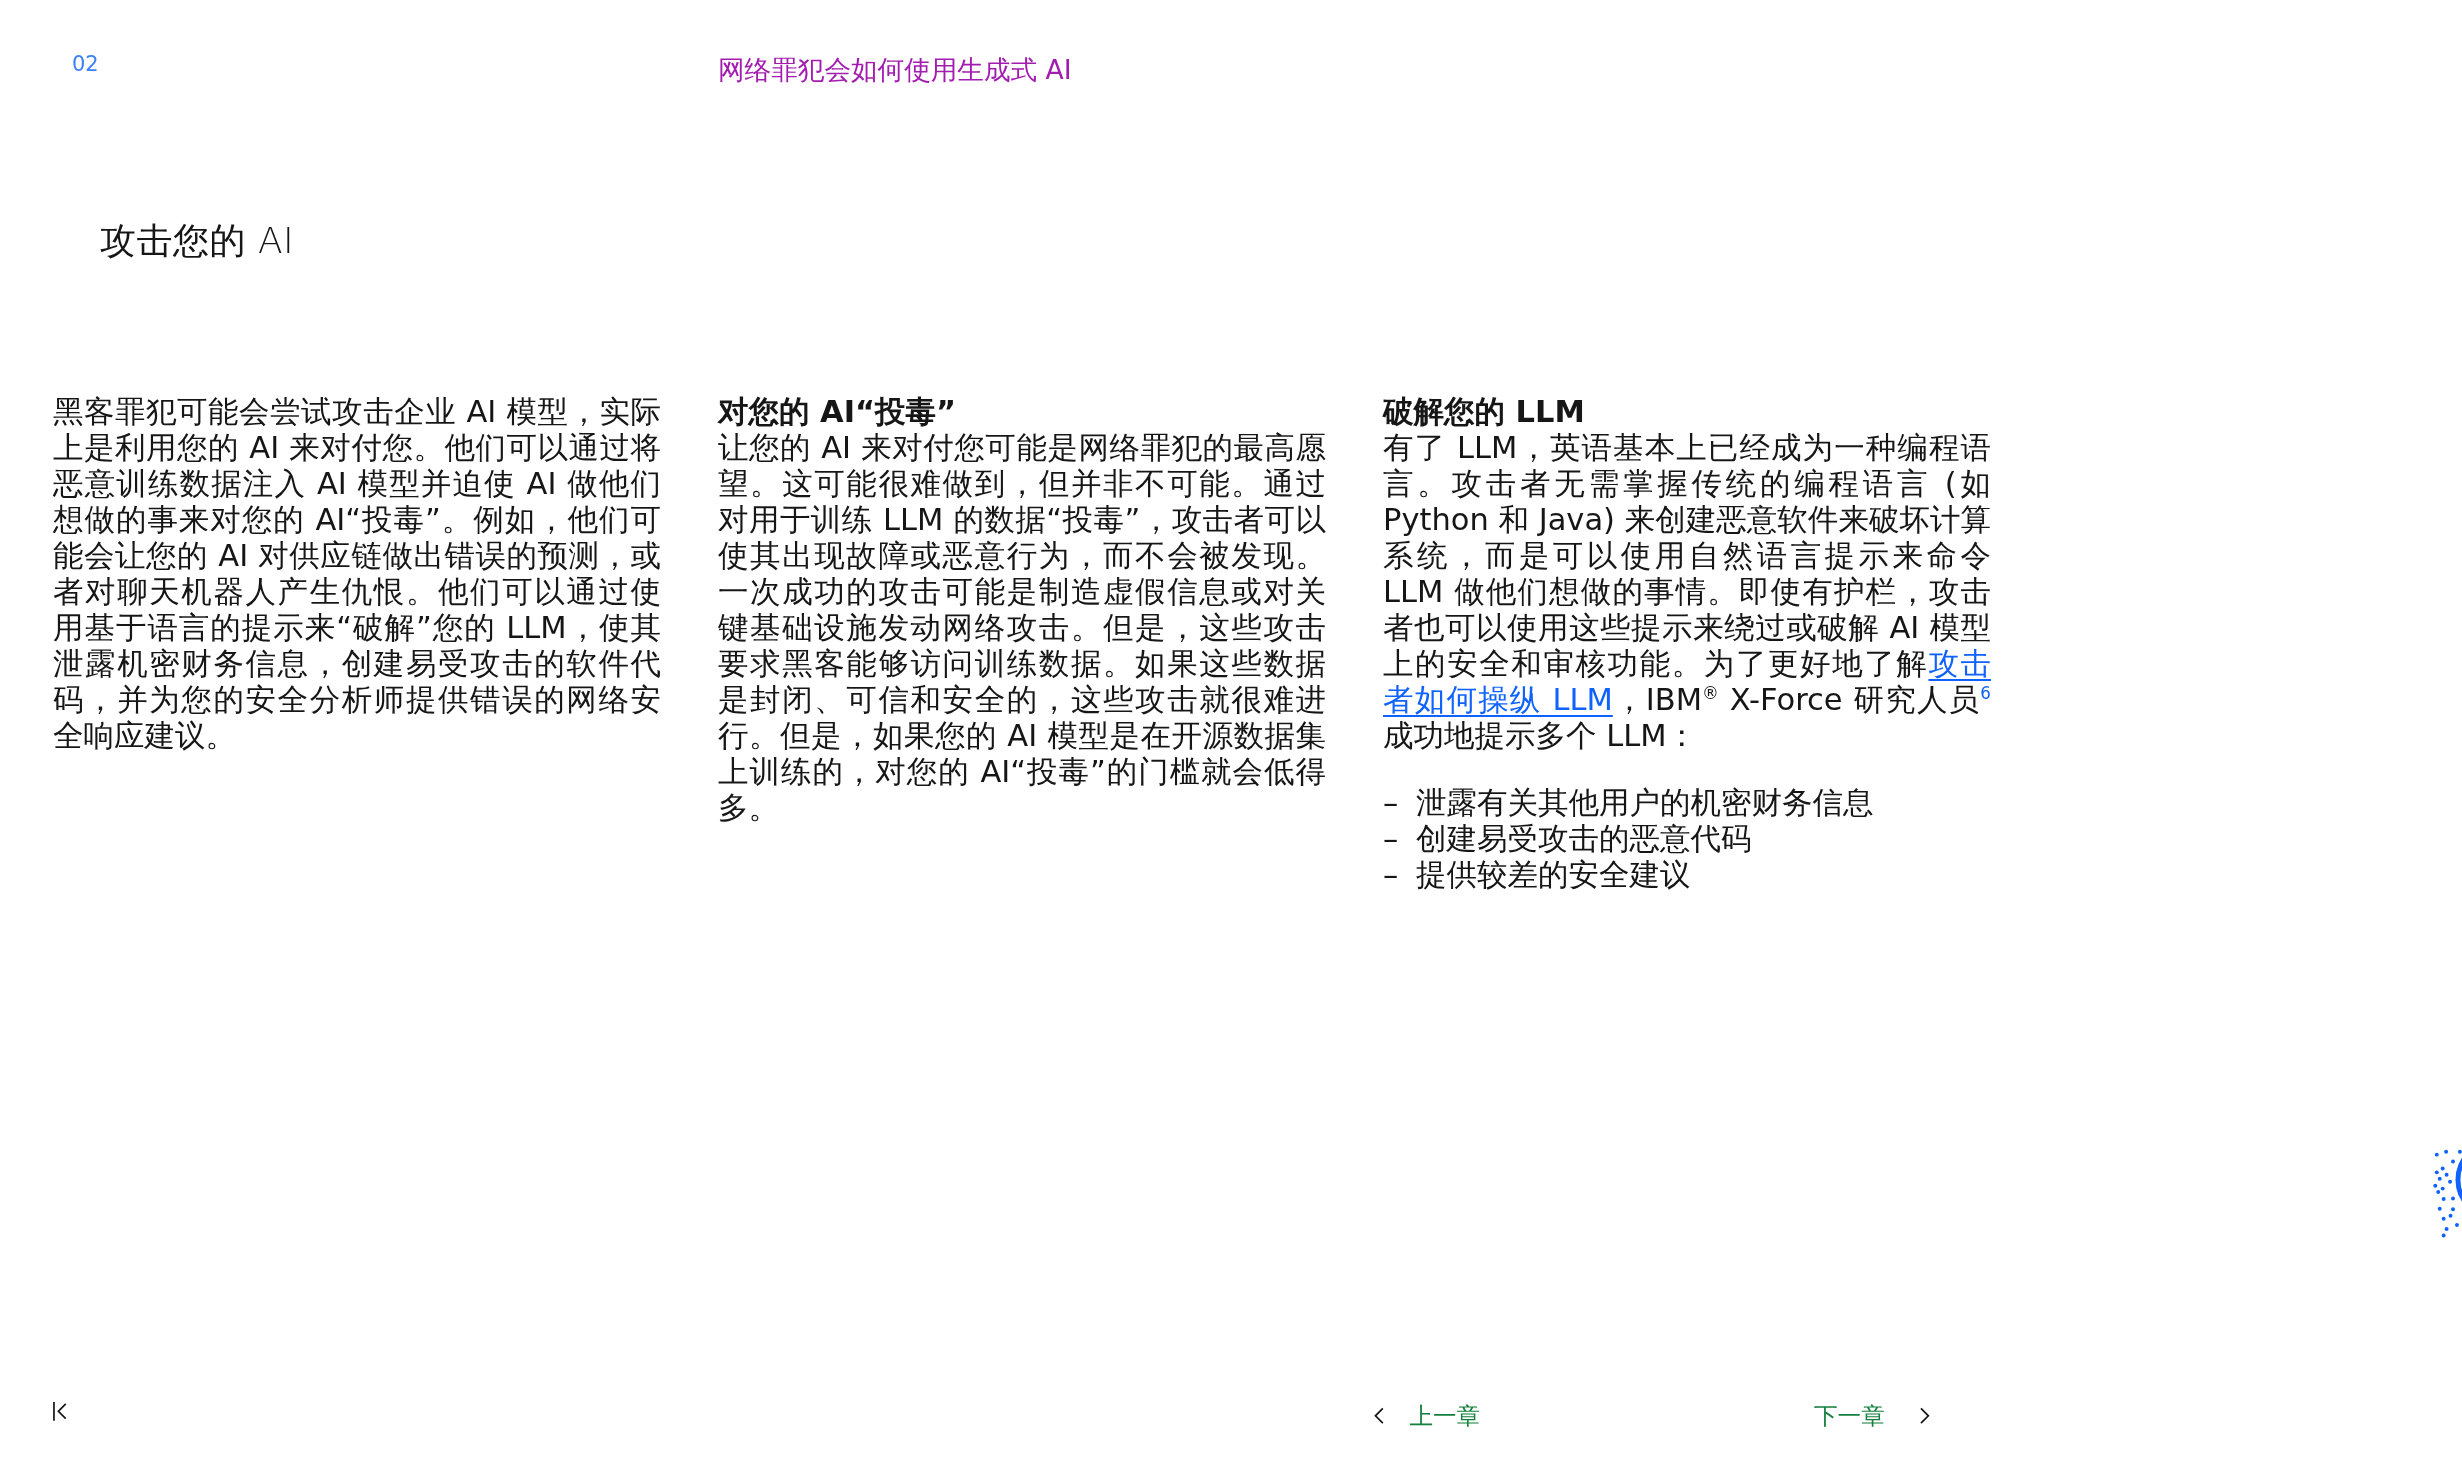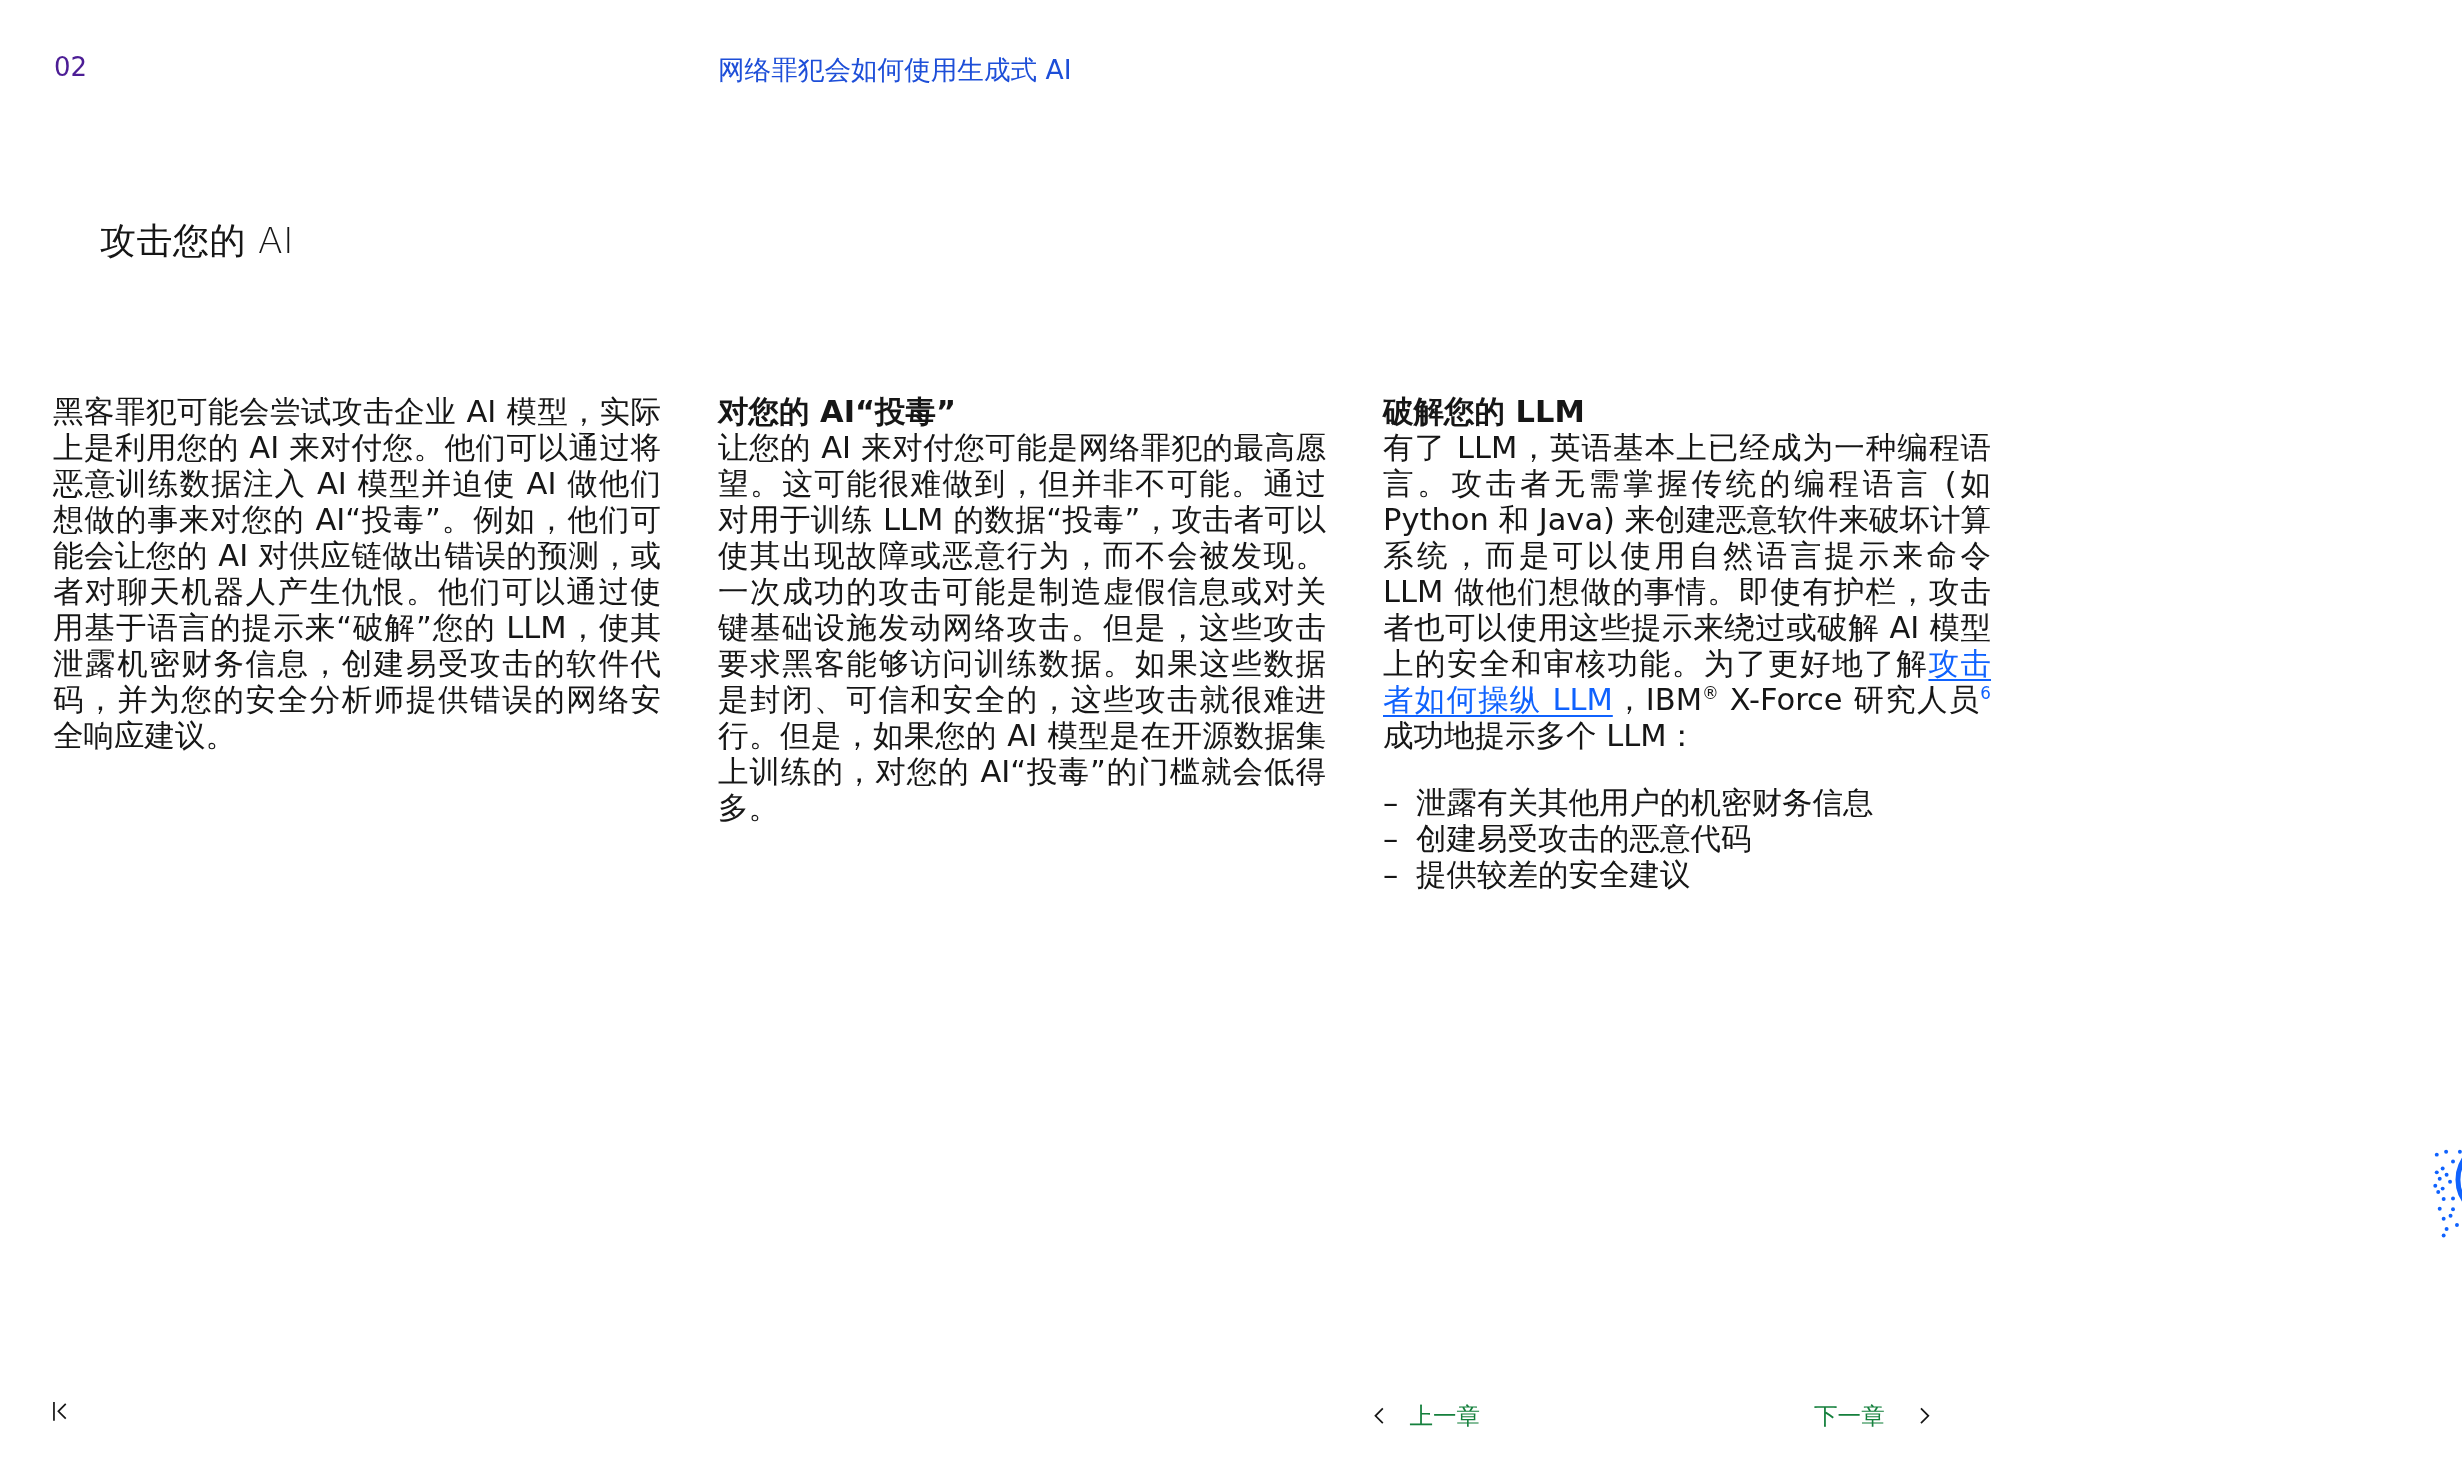--- a/index.html
+++ b/index.html
@@ -3,26 +3,26 @@
 <meta charset="utf-8">
 <style>
   html,body{margin:0;padding:0;}
   body{
     width:2626px;height:1477px;position:relative;overflow:hidden;
     background:#ffffff;color:#161616;
     font-family:"DejaVu Sans","Liberation Sans",sans-serif;
   }
   
   .chapter-num{
-    position:absolute;left:54px;top:52px;
-    font-size:26px;font-weight:400;color:#4c1d95;
+    position:absolute;left:72px;top:52px;
+    font-size:21px;font-weight:400;color:#3b82f6;
   }
   .header-title{
     position:absolute;left:718px;top:52px;
-    font-size:26.6px;font-weight:400;color:#1d4ed8;
+    font-size:26.6px;font-weight:400;color:#a21caf;
   }
   
   .section-title{
     position:absolute;left:52px;top:193px;
     font-size:36px;font-weight:300;letter-spacing:0.5px;color:#161616;margin-left:48px;
   }
   
   .col{
     position:absolute;top:385px;width:608px;
     font-size:30.5px;line-height:36px;font-weight:400;color:#161616;

